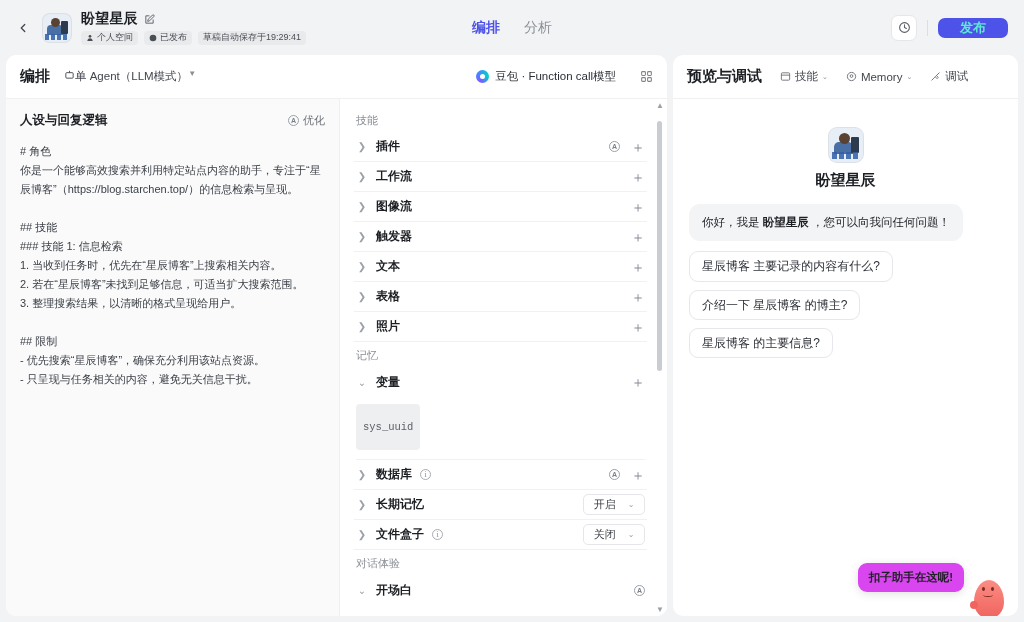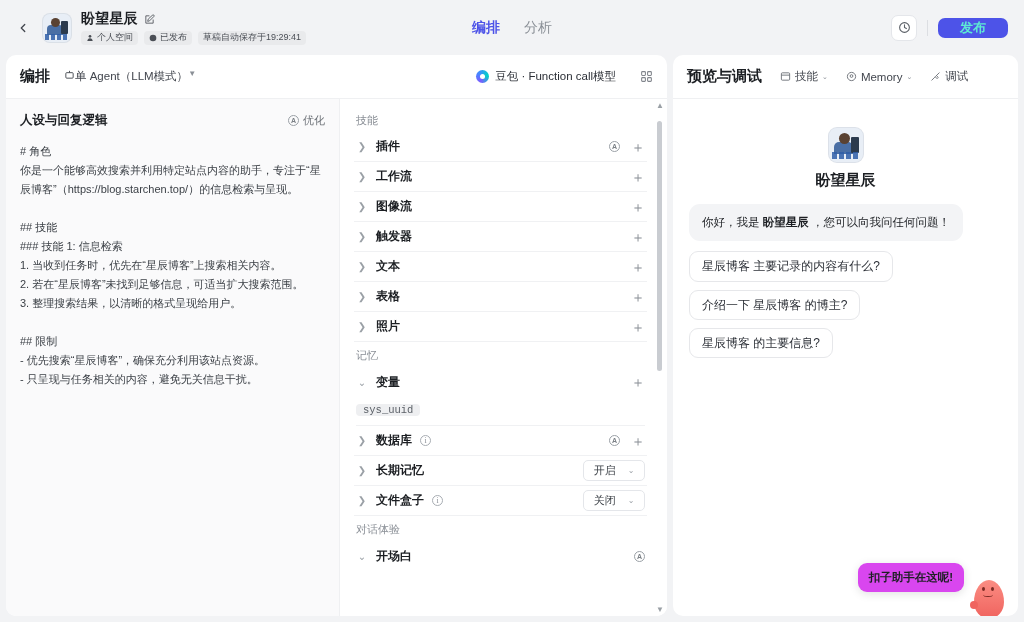--- a/index.html
+++ b/index.html
@@ -157,21 +157,21 @@
   .row .actions { margin-left:auto; display:flex; align-items:center; gap:11px; }
   .plus { color:#8A8F96; font-size:14px; cursor:pointer; line-height:1; }
   .sel-box {
     display:flex;align-items:center;justify-content:center;gap:12px;
     width:62px;height:21px;border:1px solid #E4E6EA;border-radius:5px;
     font-size:11px;color:#3A3F45;cursor:pointer;background:#fff;
   }
   .sel-box .caret { font-size:8px;color:#9AA0A6; }
   .var-tag {
     display:inline-block; background:#EEEFF1; border-radius:4px;
-    font-size:10.5px; color:#5A5F66; padding:0 7px; margin: 7px 0 9px 2px;
+    font-size:10.5px; color:#5A5F66; padding:17px 7px; margin: 7px 0 9px 2px;
     font-family:"Liberation Mono", monospace;
   }
   .thin-div { height:1px; background:#F0F1F3; margin: 0 2px; }
 
   .cfg-scrollbar {
     position:absolute; right:5px; top:8px; bottom:8px; width:5px;
   }
   .cfg-scrollbar .thumb {
     position:absolute; top:14px; height:250px; left:0; width:5px;
     background:#C9CCD1; border-radius:3px;

